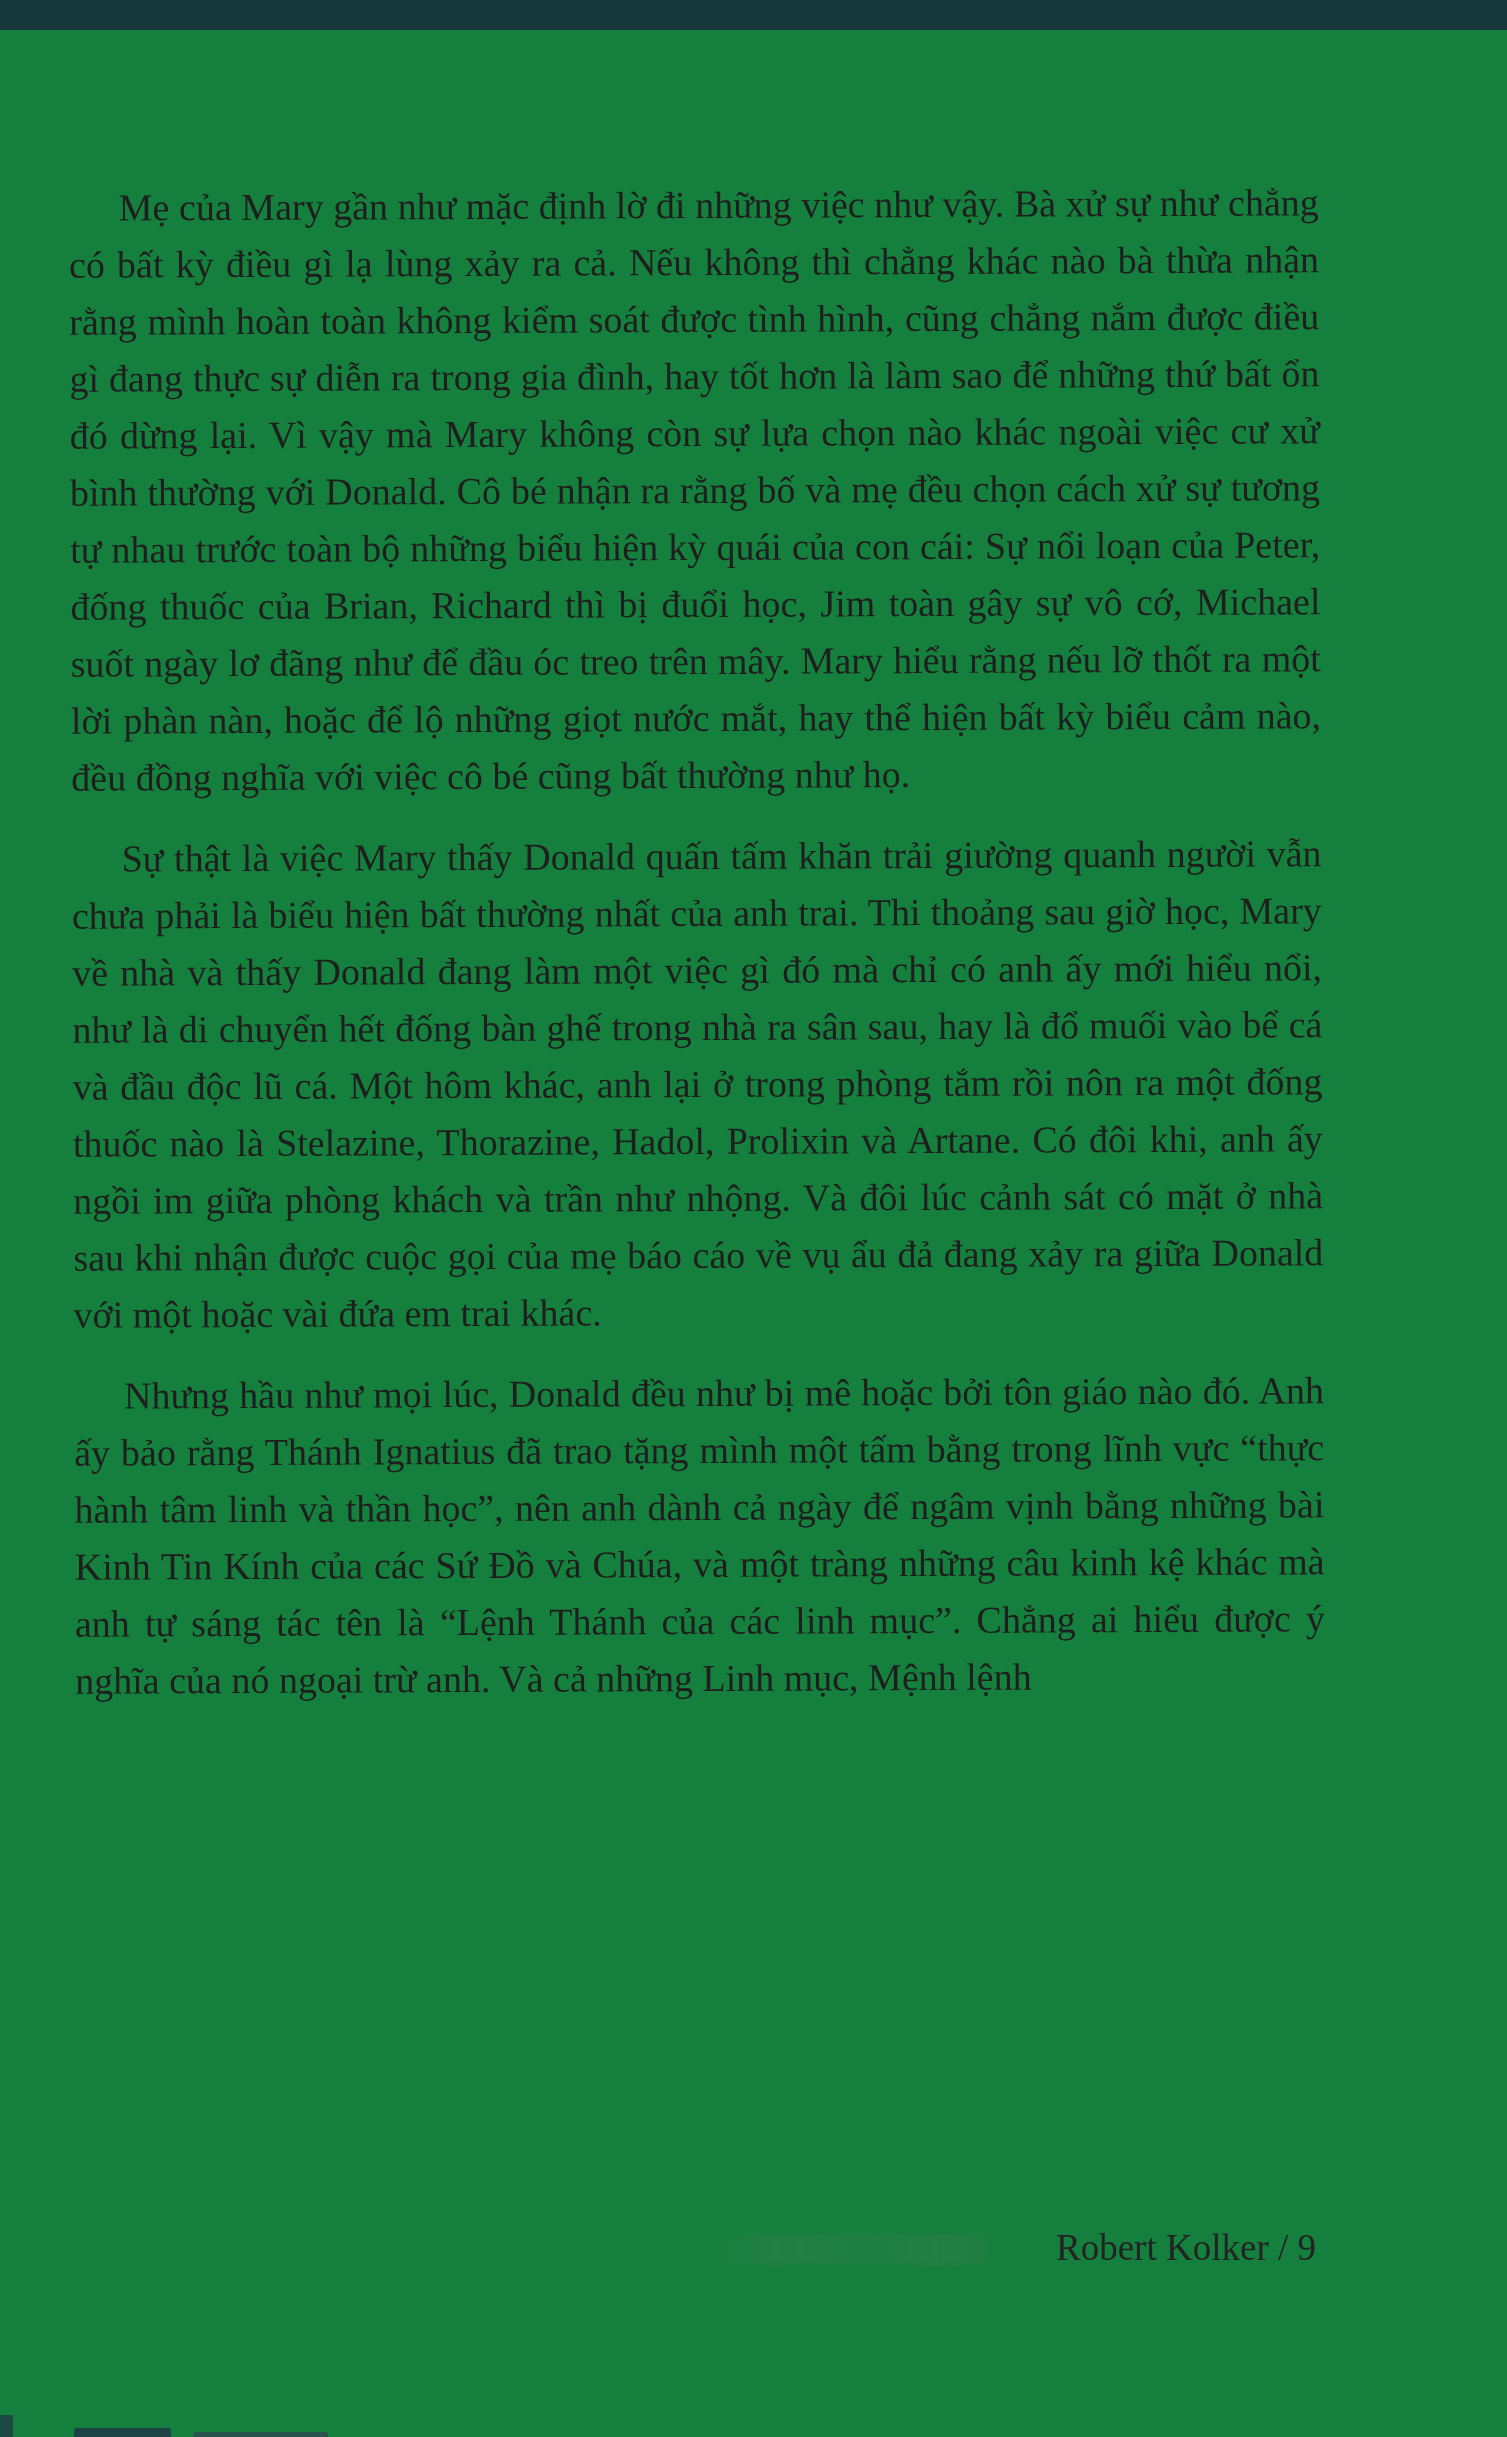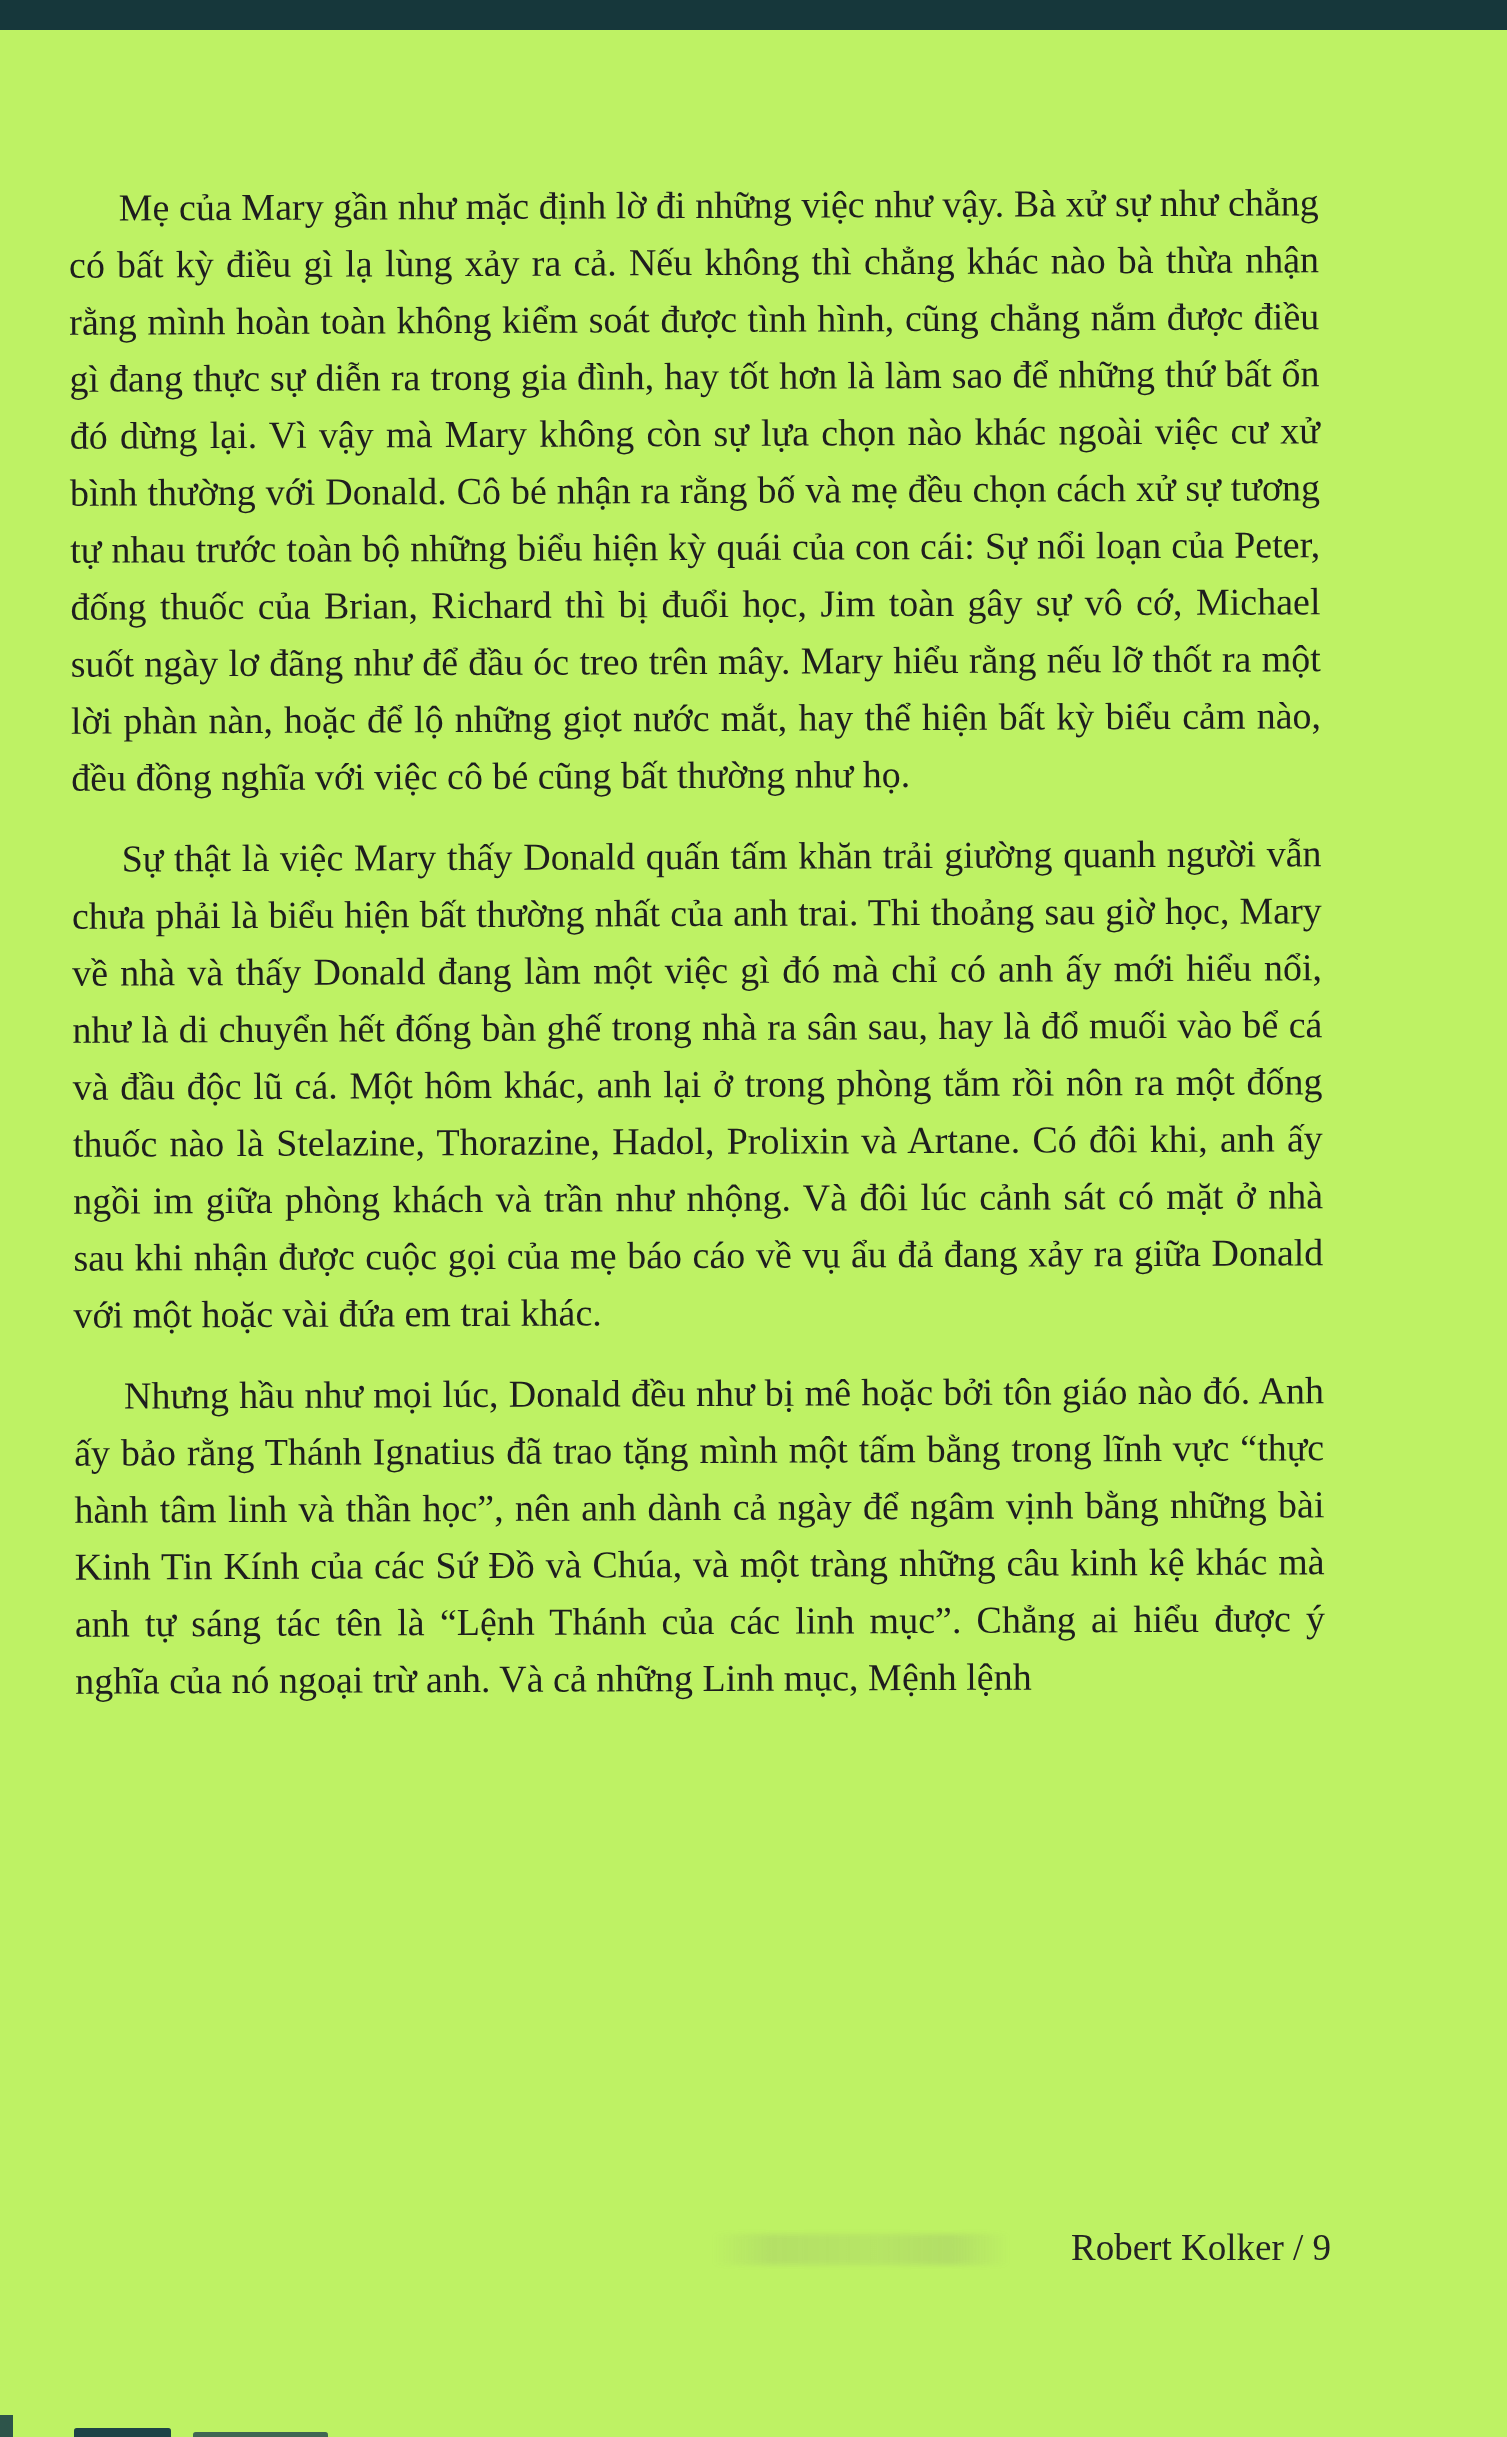--- a/index.html
+++ b/index.html
@@ -4,21 +4,21 @@
 <style>
   html, body {
     margin: 0;
     padding: 0;
     background: #ffffff;
   }
   .page {
     position: relative;
     width: 1507px;
     height: 2438px;
-    background: #bef264;
+    background: #15803d;
     overflow: hidden;
     font-family: "Liberation Serif", "DejaVu Serif", serif;
   }
   .top-bar {
     position: absolute;
     top: 0;
     left: 0;
     width: 100%;
     height: 30px;
     background: #16373b;
@@ -34,21 +34,21 @@
     line-height: 57px;
     text-align: justify;
   }
   .text-block p {
     margin: 0 0 24px 0;
     text-indent: 50px;
   }
   .footer {
     position: absolute;
     top: 2225px;
-    right: 176px;
+    right: 191px;
     color: #232323;
     font-size: 37px;
     line-height: 45px;
   }
   .print-through {
     position: absolute;
     top: 2234px;
     left: 712px;
     width: 298px;
     height: 31px;

